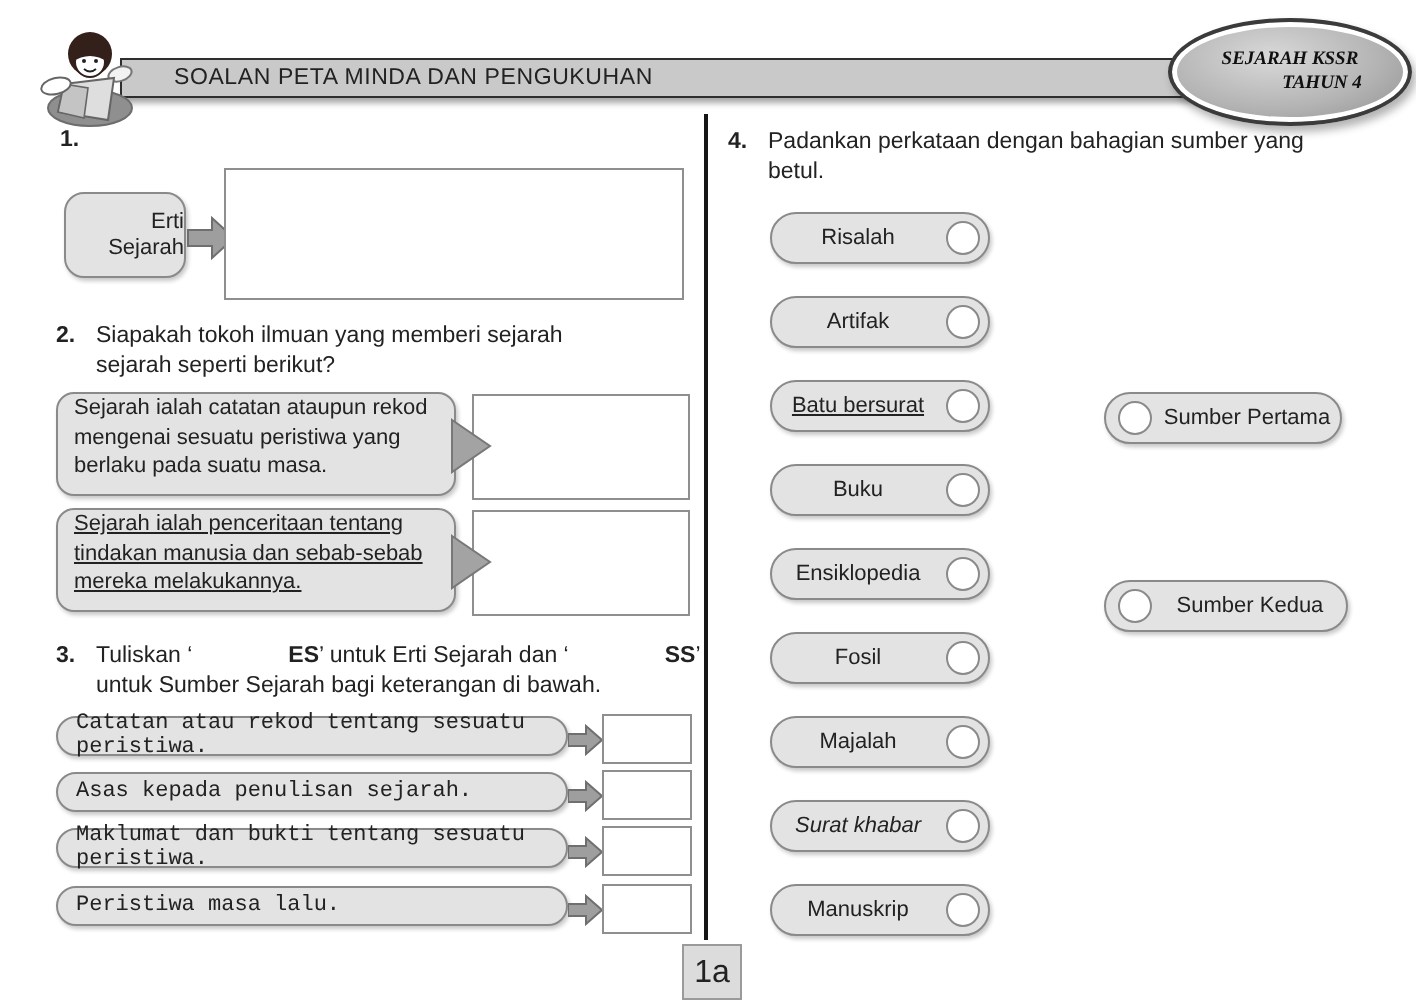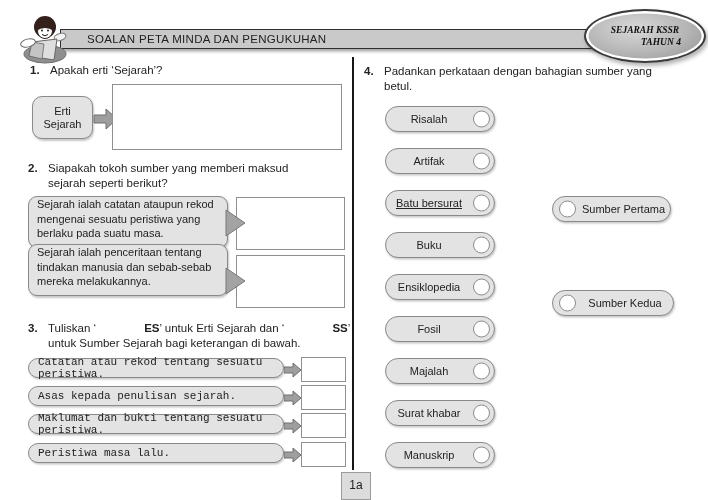--- a/index.html
+++ b/index.html
@@ -26,50 +26,50 @@
     font-family:"Liberation Serif", serif; font-style:italic; font-weight:bold;
     font-size:9.5px; color:#101010; line-height:12px;
   }
   .badge .l2 { transform:translateX(16px); }
   
   .divider { position:absolute; left:352px; top:57px; width:2px; height:413px; background:#161616; }
   .pagenum {
     position:absolute; left:341px; top:472px; width:30px; height:28px;
     background:#dcdcdc; border:1px solid #9a9a9a; box-sizing:border-box;
     display:flex; align-items:flex-start; justify-content:center;
-    font-size:12px; padding-top:5px;
+    font-size:16px; padding-top:5px;
   }
   
   .q { position:absolute; display:flex; font-size:11.5px; line-height:14.5px; }
   .qnum { font-weight:bold; width:20px; flex:none; }
   .q1h { left:30px; top:63px;  width:300px; }
   .q2h { left:28px; top:161px; width:292px; }
   .q3h { left:28px; top:321px; width:322px; }
   .q4h { left:364px; top:64px; width:316px; }
   .bold { font-weight:bold;margin-left:48px; }
   
   .graybox {
     background:#e3e3e3; border:1.3px solid #8a8a8a; box-sizing:border-box;
     box-shadow:1px 1.5px 2px rgba(0,0,0,0.22);
   }
   .ansbox { position:absolute; background:#fff; border:1.2px solid #8f8f8f; box-sizing:border-box; }
   
   .erti-box {
     position:absolute; left:32px; top:96px; width:61px; height:43px; border-radius:10px;
-    display:flex; flex-direction:column; align-items:center; justify-content:center;
+    display:flex; flex-direction:column; align-items:flex-end; justify-content:center;
     font-size:11px; line-height:13px;
   }
   .q1-arrow { position:absolute; left:93px; top:107px; }
   .q1-ans { left:112px; top:84px; width:230px; height:66px; }
   
   .bubble {
     position:absolute; left:28px; width:200px; height:52px; border-radius:9px;
     padding:0 8px; font-size:11px; line-height:14.5px;
   }
-  .bub-a { top:196px; } .bub-b { top:244px; }
+  .bub-a { top:196px; } .bub-b { top:254px;text-decoration:underline; }
   .tri { position:absolute; left:225px; z-index:2; }
   .tri-a { top:209px; } .tri-b { top:267px; }
   .q2a-ans { left:236px; top:197px; width:109px; height:53px; }
   .q2b-ans { left:236px; top:255px; width:109px; height:53px; }
   
   .srow-pill {
     position:absolute; left:28px; width:256px; height:20px; border-radius:12px;
     display:flex; align-items:center; padding-left:9px; font-size:11px;font-family:Liberation Mono, monospace;
   }
   .q3-arrow { position:absolute; left:284px; }
@@ -121,37 +121,36 @@
 
   <div class="badge">
     <span class="l1">SEJARAH KSSR</span>
     <span class="l2">TAHUN 4</span>
   </div>
 
   <div class="divider"></div>
 
   <div class="q q1h">
     <span class="qnum">1.</span>
-    <span class="qtext">Apakah erti ‘Sejarah’?</span>
   </div>
 
   <div class="erti-box graybox">
     <span>Erti</span>
     <span>Sejarah</span>
   </div>
 
   <svg class="q1-arrow" width="26" height="24" viewBox="0 0 26 24">
     <polygon points="1,8 13,8 13,2 24,12 13,22 13,16 1,16" fill="#9e9e9e" stroke="#6f6f6f" stroke-width="1"></polygon>
   </svg>
 
   <div class="ansbox q1-ans"></div>
 
   <div class="q q2h">
     <span class="qnum">2.</span>
-    <span class="qtext">Siapakah tokoh sumber yang memberi maksud sejarah seperti berikut?</span>
+    <span class="qtext">Siapakah tokoh ilmuan yang memberi sejarah sejarah seperti berikut?</span>
   </div>
 
   <div class="bubble bub-a graybox">Sejarah ialah catatan ataupun rekod mengenai sesuatu peristiwa yang berlaku pada suatu masa.</div>
   <svg class="tri tri-a" width="21" height="28" viewBox="0 0 21 28">
     <polygon points="1,1 20,14 1,27" fill="#a3a3a3" stroke="#787878" stroke-width="1"></polygon>
   </svg>
   <div class="ansbox q2a-ans"></div>
 
   <div class="bubble bub-b graybox">Sejarah ialah penceritaan tentang tindakan manusia dan sebab-sebab mereka melakukannya.</div>
   <svg class="tri tri-b" width="21" height="28" viewBox="0 0 21 28">
@@ -214,21 +213,21 @@
       <span class="wcircle"></span>
     </div>
   <div class="wpill graybox" style="top:316px;">
       <span>Fosil</span>
       <span class="wcircle"></span>
     </div>
   <div class="wpill graybox" style="top:358px;">
       <span>Majalah</span>
       <span class="wcircle"></span>
     </div>
-  <div class="wpill graybox" style="top:400px;">
+  <div class="wpill graybox" style="top:400px;font-style:italic;">
       <span>Surat khabar</span>
       <span class="wcircle"></span>
     </div>
   <div class="wpill graybox" style="top:442px;">
       <span>Manuskrip</span>
       <span class="wcircle"></span>
     </div>
 
   <div class="tpill graybox" style="top:196px; width:119px;">
       <span class="tcircle"></span>

